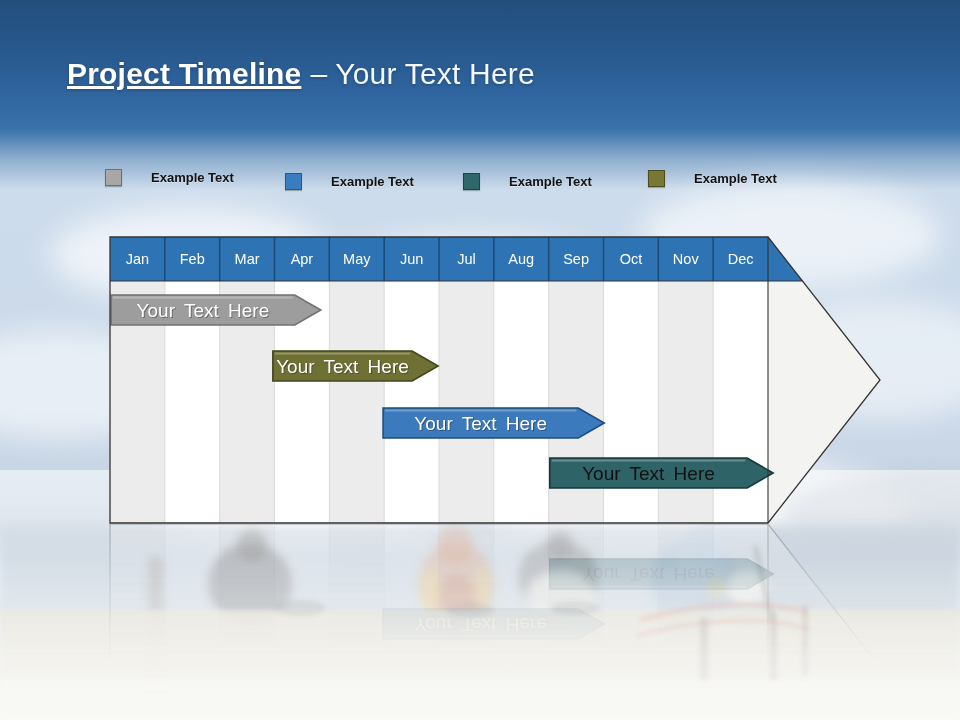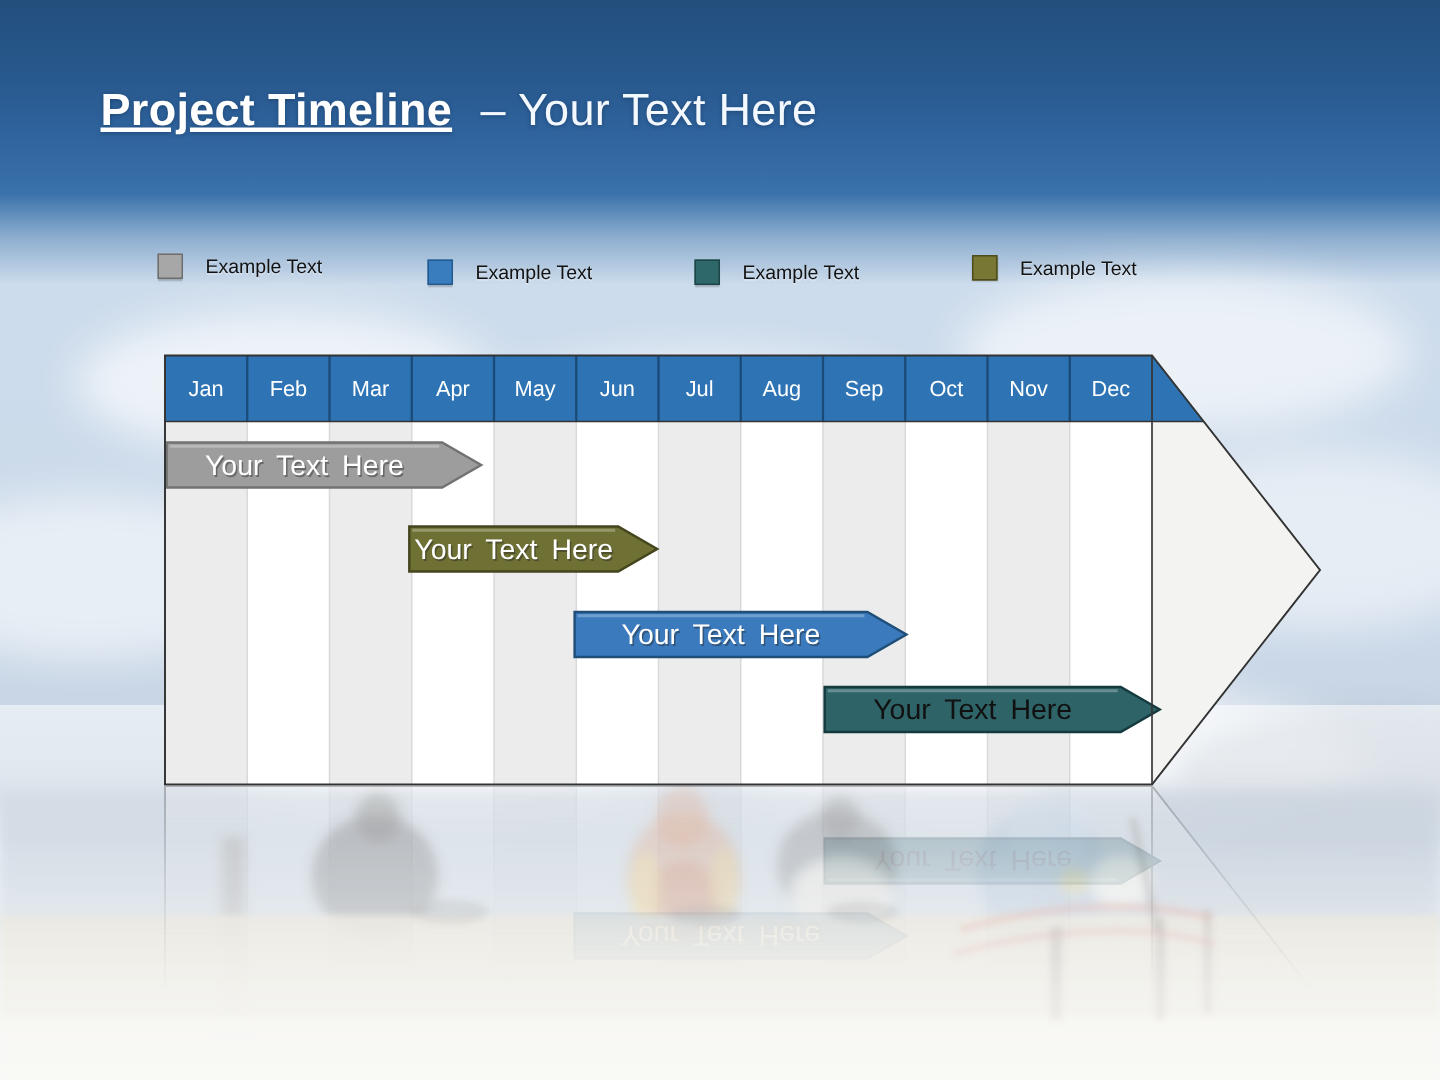--- a/index.html
+++ b/index.html
@@ -8,25 +8,25 @@
   .bg-top{position:absolute;left:0;top:0;width:960px;height:190px;
     background:linear-gradient(180deg,#224e7c 0%,#28598e 28%,#3065a0 50%,#3a72ab 68%,
       rgba(95,140,185,.55) 84%,rgba(190,210,232,0) 100%);}
   .bg-sky{position:absolute;left:0;top:0;width:960px;height:720px;
     background:linear-gradient(180deg,rgba(205,220,236,0) 0%,rgba(205,220,236,0) 22%,
       #cddcec 30%,#cbd9e9 58%,#c6d3e2 70%,#bac8d8 74%,rgba(186,200,216,0) 78%);}
   svg.layer{position:absolute;left:0;top:0;}
   .title{position:absolute;left:67px;top:57px;font-size:30px;color:#ffffff;
          letter-spacing:.2px;text-shadow:0 1px 3px rgba(15,40,70,.45);white-space:nowrap;}
   .t-bold{font-weight:bold;text-decoration:underline;}
-  .t-light{font-weight:normal;margin-left:19px;color:#f2f8fe;}
+  .t-light{font-weight:normal;margin-left:9px;color:#f2f8fe;}
   .legend-item{position:absolute;display:flex;align-items:center;}
   .swatch{width:17px;height:17px;border:1px solid #555;box-sizing:border-box;
           box-shadow:0 1px 1px rgba(0,0,0,.25);}
-  .legend-label{margin-left:15px;font-weight:normal;font-size:13px;color:#121212;
+  .legend-label{margin-left:29px;font-weight:bold;font-size:13px;color:#121212;
           text-shadow:0 1px 1px rgba(255,255,255,.4);white-space:nowrap;}
   .refl{position:absolute;left:0;top:524px;width:960px;height:150px;overflow:hidden;
         opacity:.30;pointer-events:none;
         -webkit-mask-image:linear-gradient(180deg,rgba(0,0,0,.95) 0%,rgba(0,0,0,.35) 45%,rgba(0,0,0,0) 92%);
         mask-image:linear-gradient(180deg,rgba(0,0,0,.95) 0%,rgba(0,0,0,.35) 45%,rgba(0,0,0,0) 92%);}
   .refl svg{position:absolute;left:0;top:0;transform:translateY(523px) scaleY(-1);transform-origin:0 0;}
 </style>
 </head>
 <body>
 

